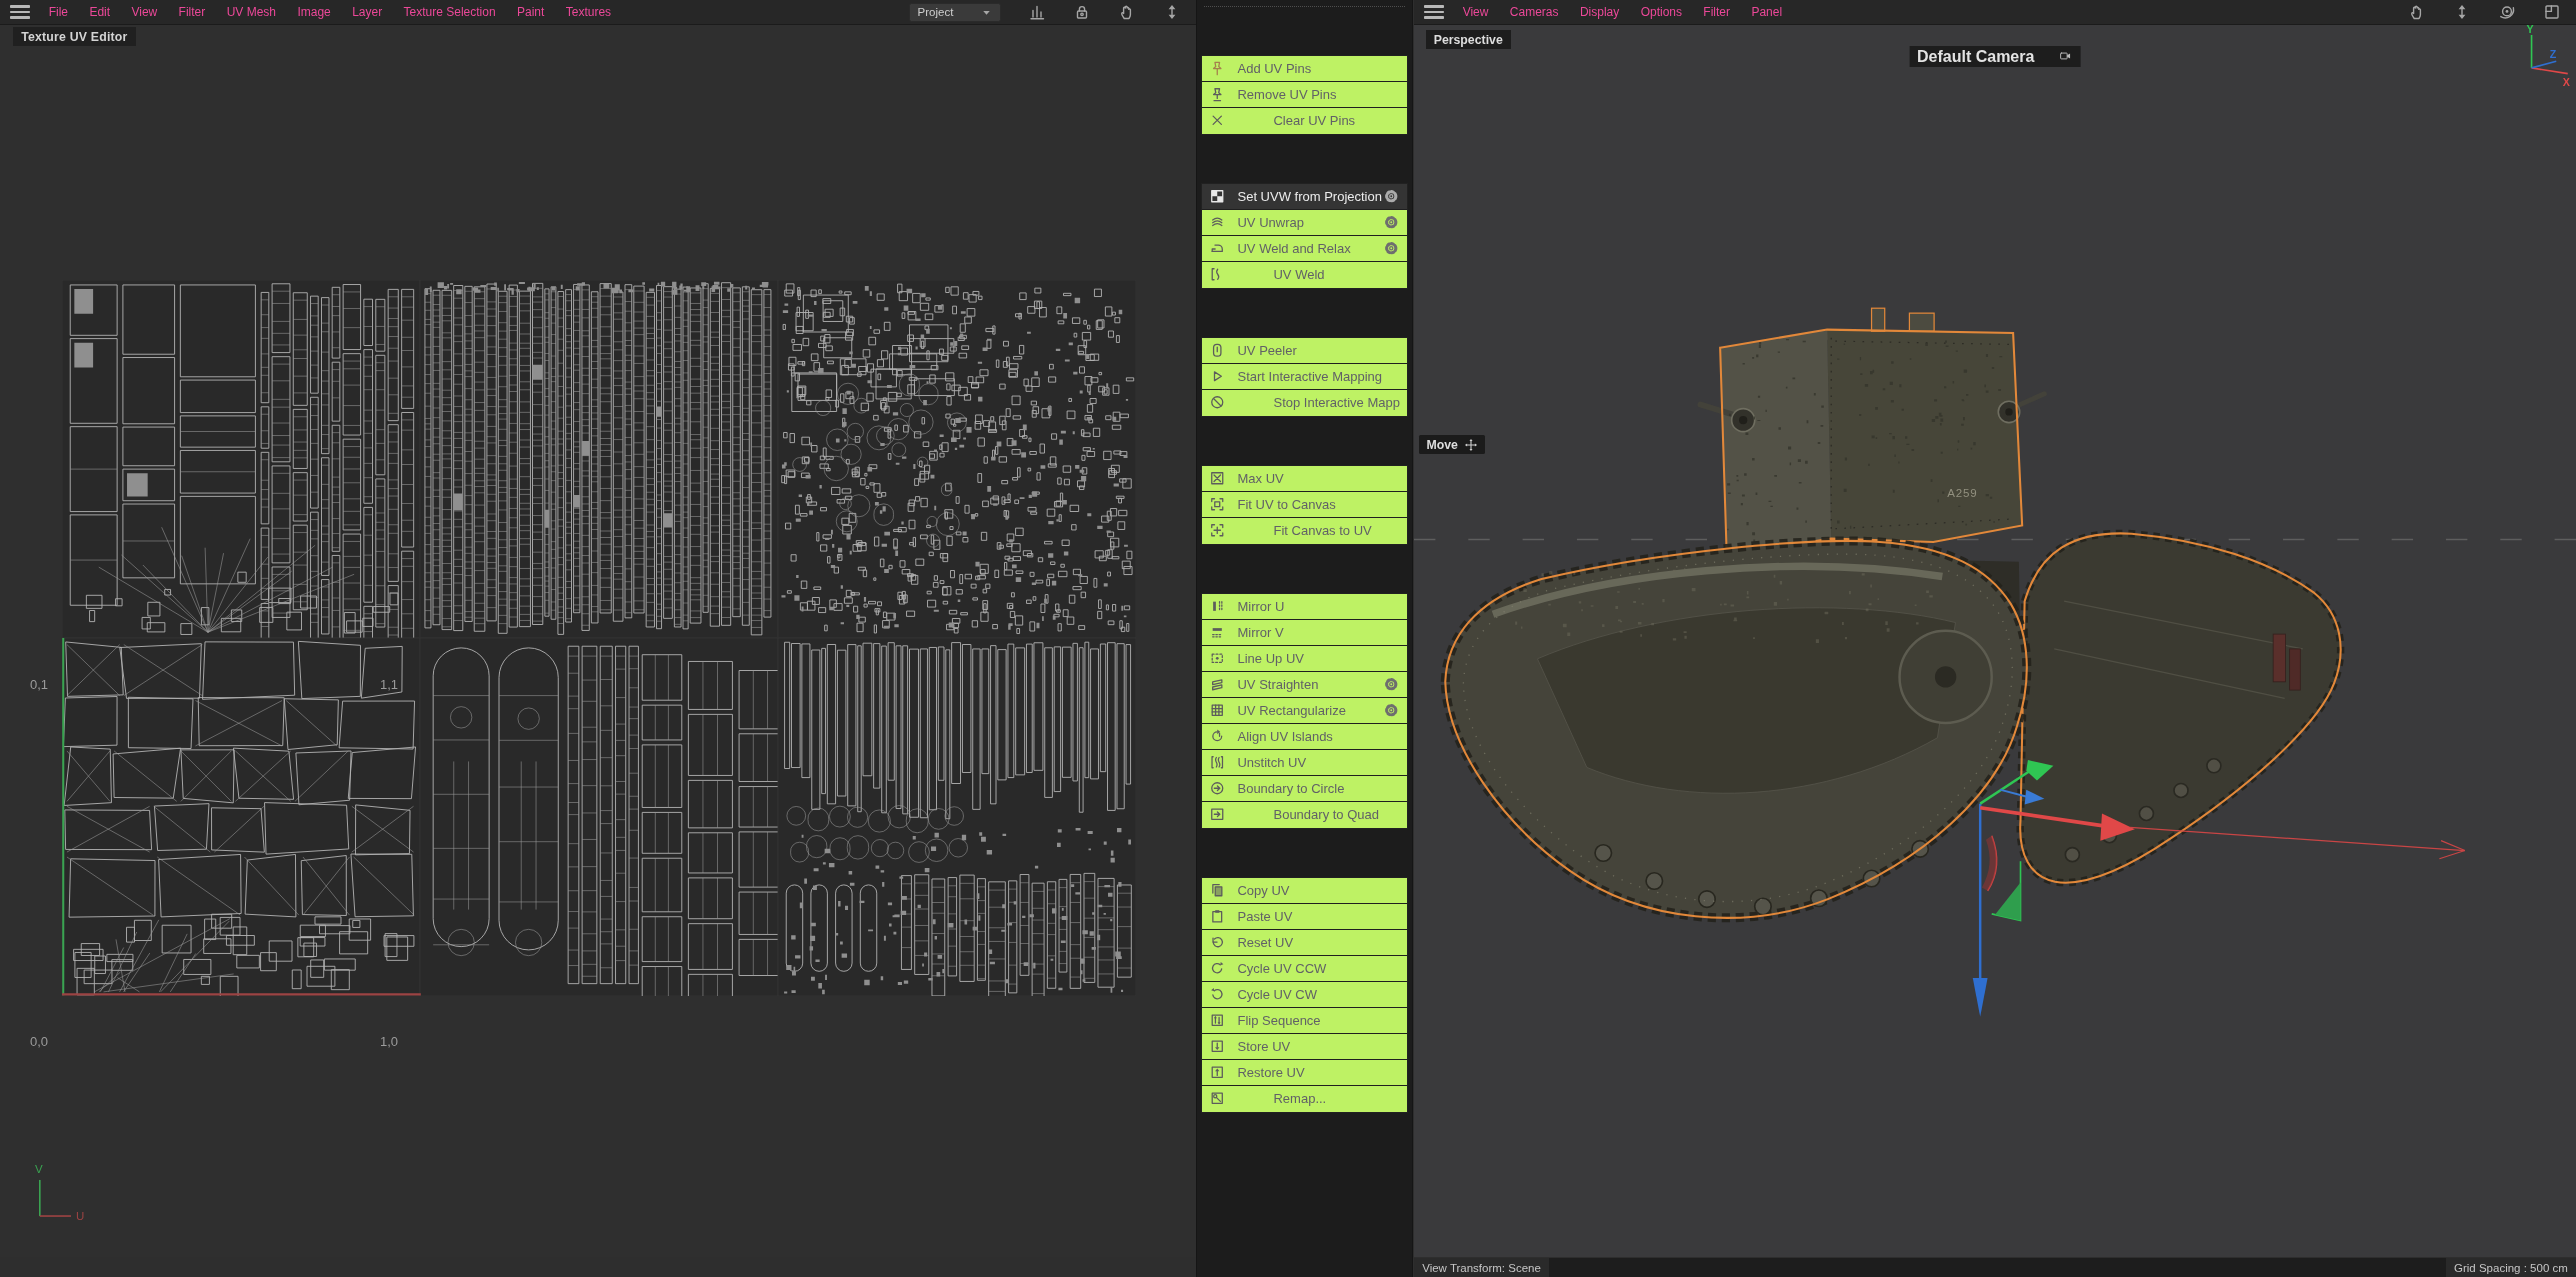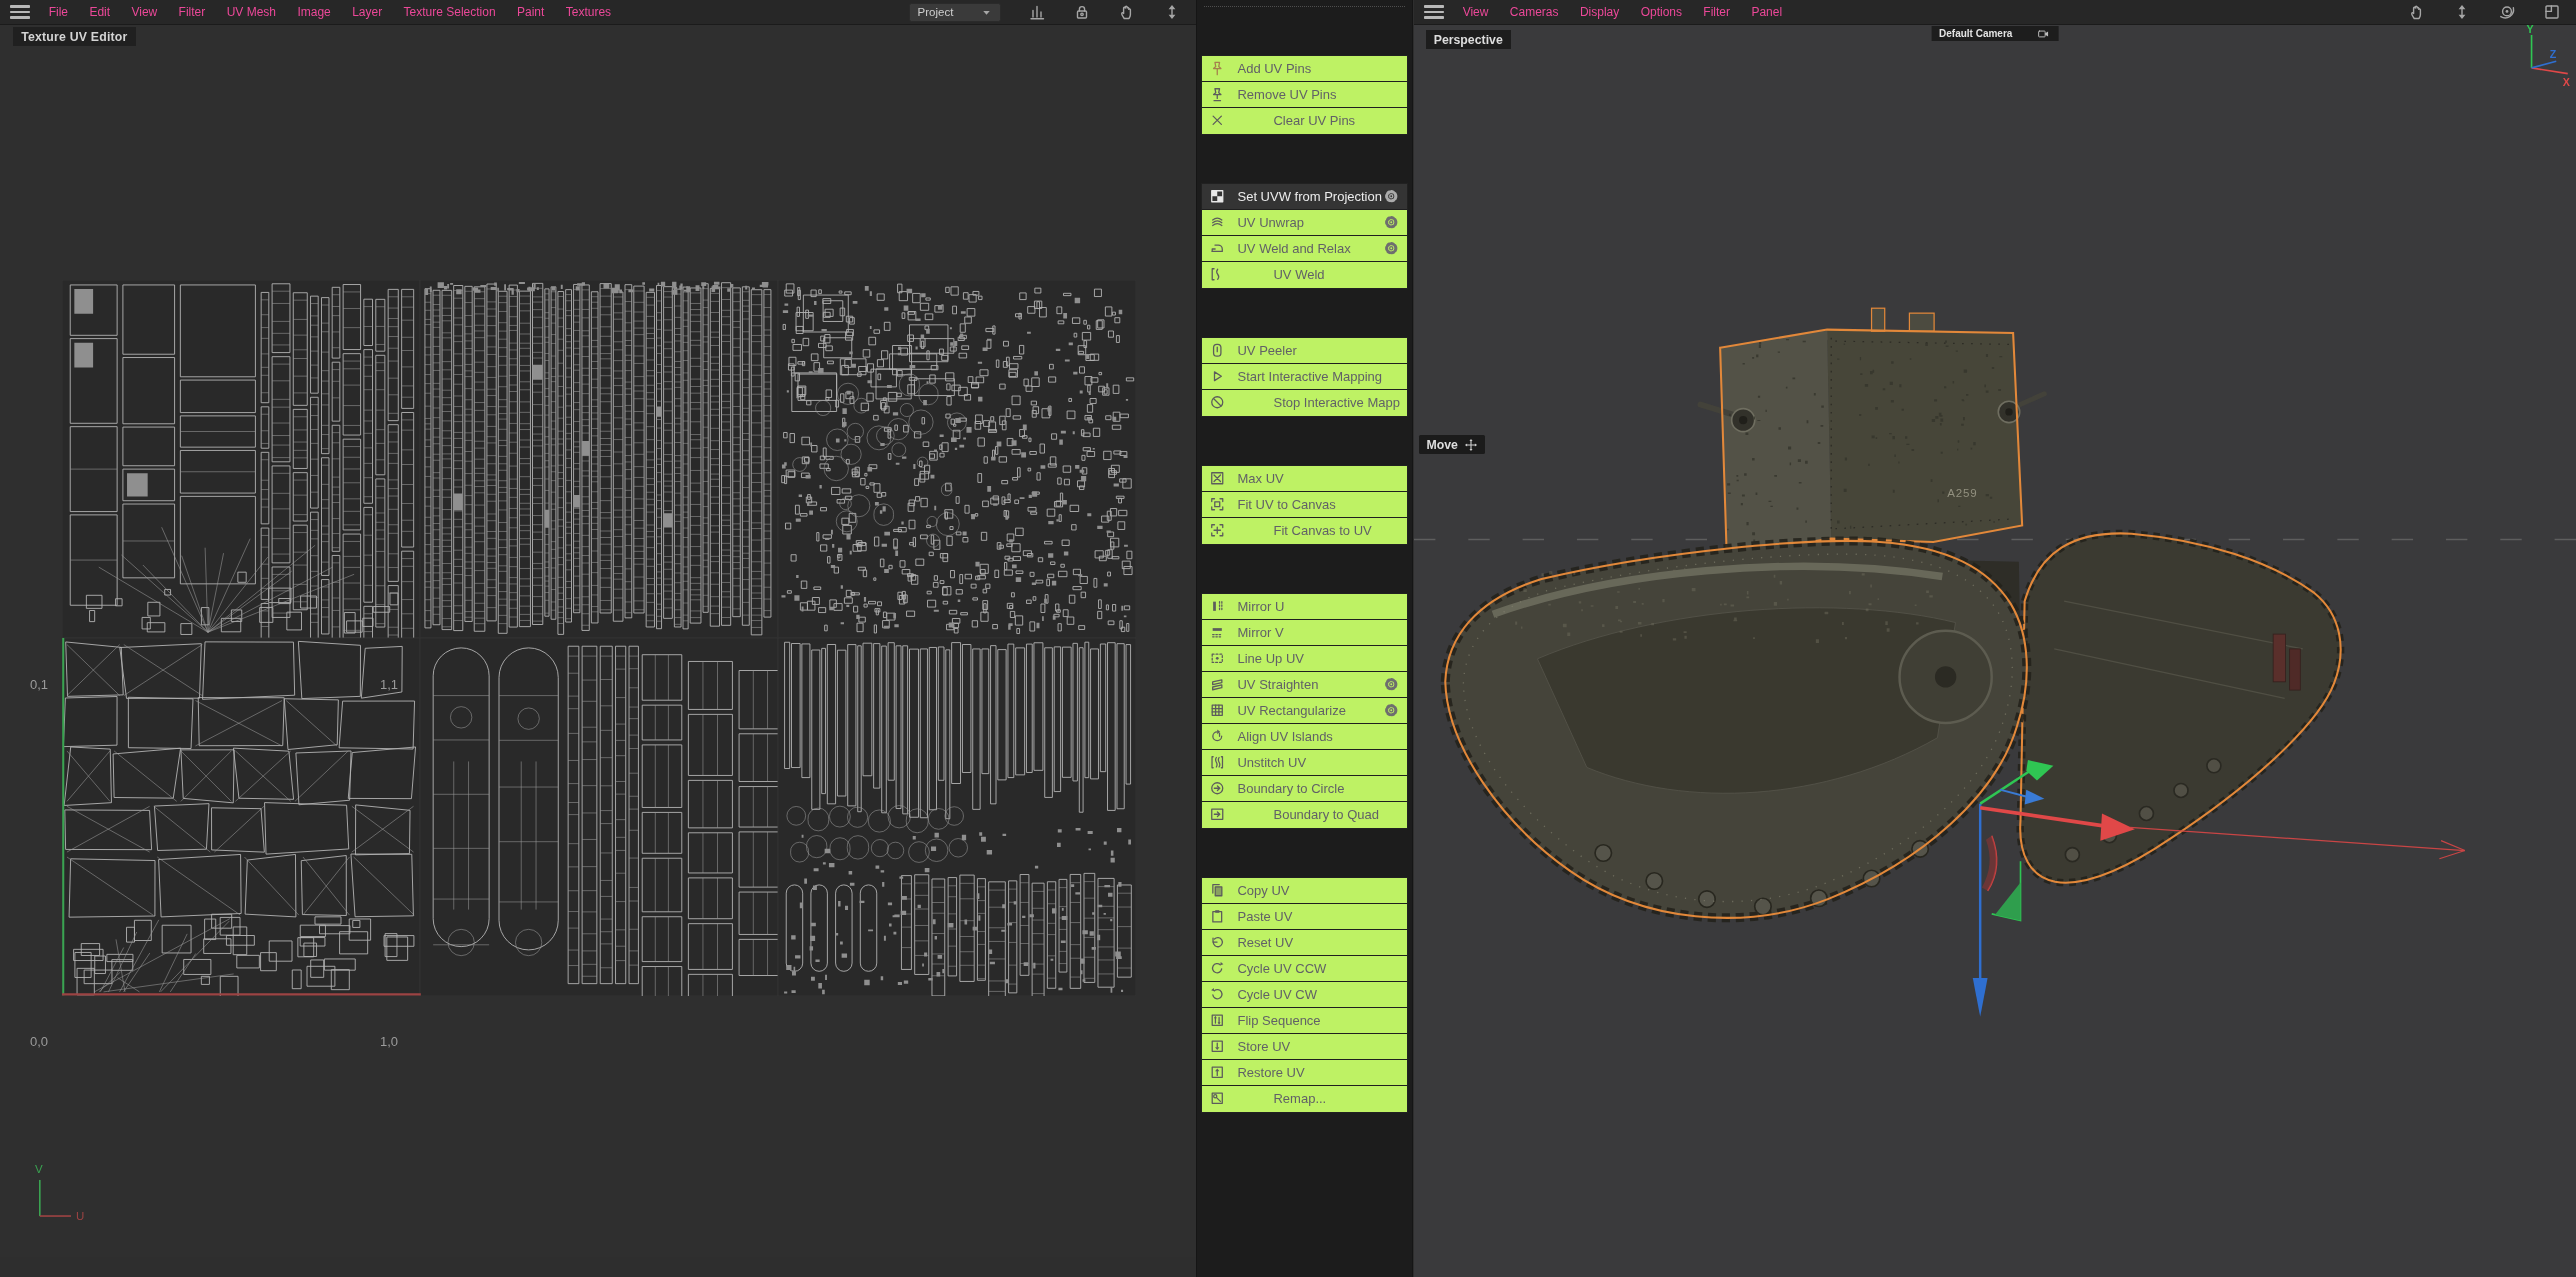--- a/index.html
+++ b/index.html
@@ -34,21 +34,21 @@
   .cmd-item{height:26px;display:flex;align-items:center;padding:0 7.4px;border-bottom:0.8px solid #1f1f1f;font-size:13px;color:#616167;cursor:pointer;}
   .cmd-item:last-child{border-bottom:none;gap:36px;}
   .cmd-item.enabled{color:#ececec;background:#343434;}
   .cmd-icon{width:16.5px;height:16.5px;margin-right:11.5px;flex:none;color:#5c5c5c;}
   .cmd-item.enabled .cmd-icon{color:#e8e8e8;}
   .cmd-label{flex:1;white-space:nowrap;overflow:hidden;}
   .cmd-gear{width:16.5px;height:16.5px;flex:none;color:#6e6e6e;cursor:pointer;}
   .cmd-item.enabled .cmd-gear{color:#ababab;}
   .vp-canvas{position:absolute;top:25px;bottom:20px;left:0;right:0;background:#3a3a3c;overflow:hidden;}
   #scene{position:absolute;left:0;top:0;}
-  .camera-chip{position:absolute;top:1px;left:50%;transform:translateX(-50%);background:#1d1d1d;padding:1.6px 7.4px;display:flex;gap:23px;align-items:center;font-size:10px;font-weight:bold;color:#e3e3e3;z-index:3;cursor:pointer;}
+  .camera-chip{position:absolute;top:21px;left:50%;transform:translateX(-50%);background:#1d1d1d;padding:1.6px 7.4px;display:flex;gap:23px;align-items:center;font-size:16px;font-weight:bold;color:#e3e3e3;z-index:3;cursor:pointer;}
   .chip-icon{width:15.6px;height:12.3px;display:inline-flex;color:#bdbdbd;}
   .tool-tip{position:absolute;left:5px;top:410px;background:#1b1b1b;padding:2.5px 7.4px;display:flex;gap:5.8px;align-items:center;font-size:12.3px;font-weight:bold;color:#dedede;z-index:3;border-radius:1.6px;}
   .tip-icon{width:14px;height:14px;display:inline-flex;color:#cfcfcf;}
   .vp-label{position:absolute;top:5px;left:11.5px;background:#1d1d1d;padding:2.5px 8.2px;font-size:12.3px;font-weight:bold;color:#dedede;z-index:3;}
 </style>
 </head>
 <body>
 
 <div class="app">
 
@@ -552,15 +552,19 @@
       <div class="tool-tip">
         <span>Move</span>
         <span class="tip-icon">
             <svg viewBox="0 0 18 18">
               <path d="M9 3.4v11.2M3.4 9h11.2"></path>
               <path class="f" d="M9 1.2l2 2.8H7zM9 16.8l2-2.8H7zM1.2 9l2.8-2v4zM16.8 9l-2.8-2v4z"></path>
             </svg>
           </span>
       </div>
     </div>
+    <div class="statusbar vp-status">
+      <span class="chip">View Transform: Scene</span>
+      <span class="chip">Grid Spacing : 500 cm</span>
+    </div>
   </section>
 </div>
 
 
 </body></html>

